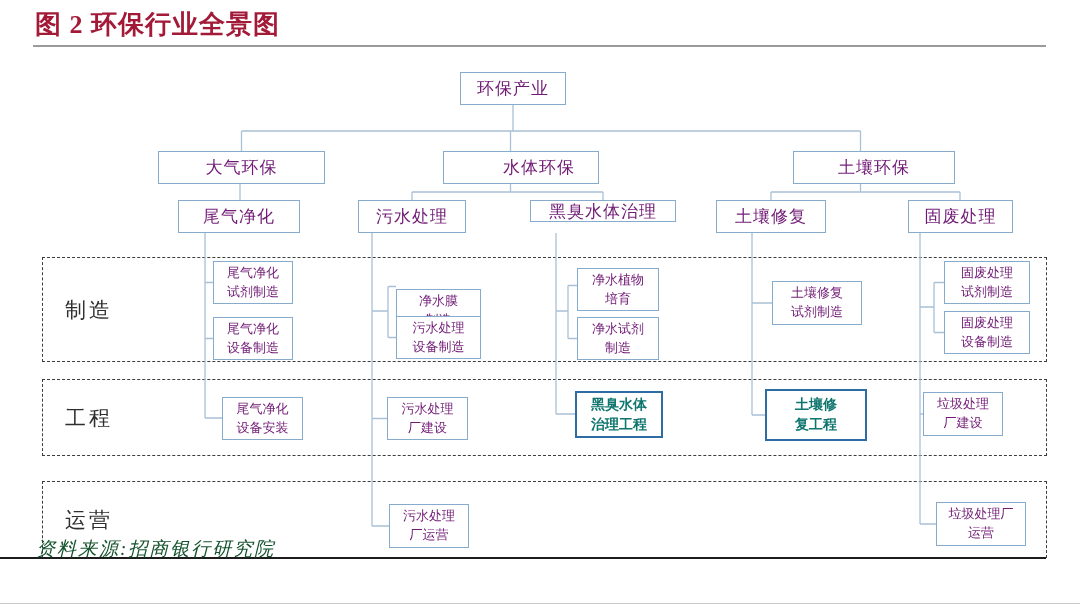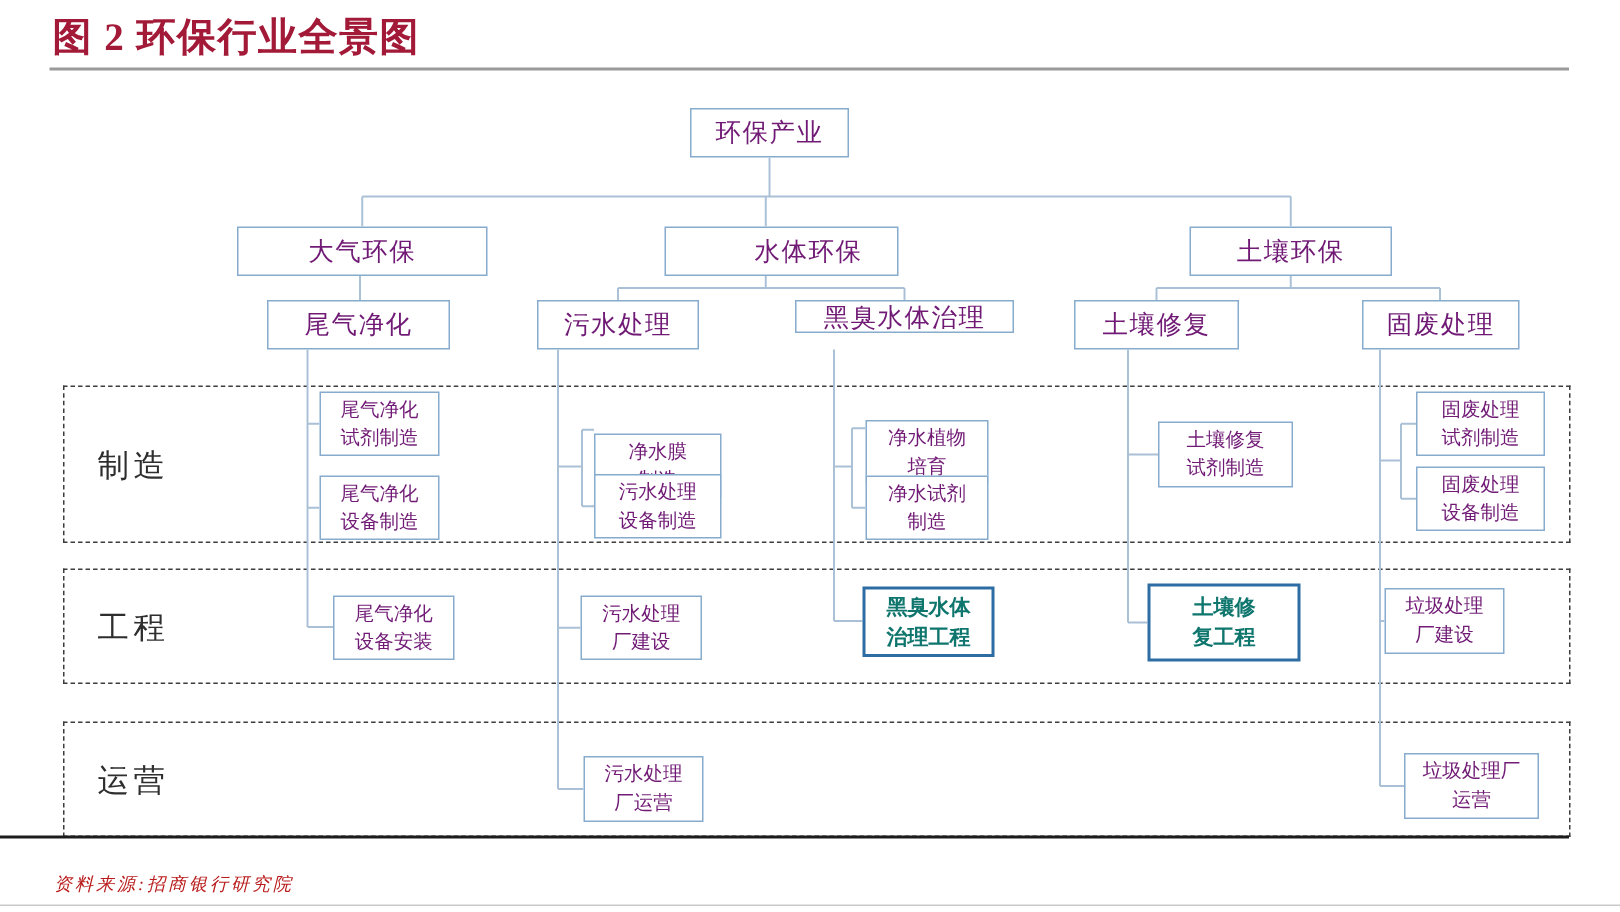--- a/index.html
+++ b/index.html
@@ -22,23 +22,23 @@
   }
   .leaf { font-size:13px; letter-spacing:0; line-height:1.45; white-space:pre-line; }
   .hl { border:2.5px solid #2e6da4; font-weight:bold; font-size:14px; color:#0f766e; line-height:1.4; }
   .band { position:absolute; z-index:0; border:1.5px dashed #3d3d3d; background:#ffffff; }
   .band-label {
     position:absolute; left:22px; top:50%; transform:translateY(-50%);
     font-size:21px; color:#2e2e2e; letter-spacing:3px;
   }
   .bottom-rule { position:absolute; left:0; top:557px; width:1046px; height:2px; background:#1c1c1c; z-index:3; }
   .source {
-    position:absolute; left:36px; top:581px; z-index:3;
+    position:absolute; left:36px; top:536px; z-index:3;
     font-family:"Liberation Serif", serif; font-style:italic;
-    font-size:12px; color:#b91c1c; letter-spacing:2px;
+    font-size:19px; color:#14532d; letter-spacing:2px;
   }
   .page-rule { position:absolute; left:0; top:603px; width:1080px; height:1px; background:#c9c9c9; }
 </style>
 </head>
 <body>
 
 <div class="title">图 2 环保行业全景图</div>
 <div class="title-rule"></div>
 
 <div class="band" style="left:42px;top:257px;width:1005px;height:105px;">
@@ -61,37 +61,37 @@
     M372 233 V526 M372 311 H388 M388 286.5 V337.5 M388 286.5 H396 M388 337.5 H396 M372 418.5 H387 M372 526 H389
     M556 233 V414 M556 311 H568 M568 285.5 V338.5 M568 285.5 H577 M568 338.5 H577 M556 414 H575
     M752 233 V415 M752 303 H772 M752 415 H765
     M920 233 V524 M920 307 H934 M934 282.5 V332.5 M934 282.5 H944 M934 332.5 H944 M920 414 H923 M920 524 H936"></path>
 </svg>
 
 <div class="node" style="left:460px;top:72px;width:106px;height:33px;">环保产业</div>
 
 <div class="node" style="left:158px;top:151px;width:167px;height:33px;">大气环保</div>
 <div class="node" style="left:443px;top:151px;width:156px;height:33px;padding-left:36px;">水体环保</div>
-<div class="node" style="left:793px;top:151px;width:135px;height:33px;">土壤环保</div>
+<div class="node" style="left:793px;top:151px;width:162px;height:33px;">土壤环保</div>
 
 <div class="node" style="left:178px;top:200px;width:122px;height:33px;">尾气净化</div>
 <div class="node" style="left:358px;top:200px;width:108px;height:33px;">污水处理</div>
 <div class="node" style="left:530px;top:200px;width:146px;height:22px;">黑臭水体治理</div>
 <div class="node" style="left:716px;top:200px;width:110px;height:33px;">土壤修复</div>
 <div class="node" style="left:908px;top:200px;width:105px;height:33px;">固废处理</div>
 
 <div class="node leaf" style="left:213px;top:261px;width:80px;height:43px;">尾气净化
 试剂制造</div>
 <div class="node leaf" style="left:213px;top:317px;width:80px;height:43px;">尾气净化
 设备制造</div>
 <div class="node leaf" style="left:396px;top:265px;width:85px;height:43px;margin-top:24px;">净水膜
 制造</div>
 <div class="node leaf" style="left:396px;top:316px;width:85px;height:43px;">污水处理
 设备制造</div>
-<div class="node leaf" style="left:577px;top:280px;width:82px;height:43px;text-align:center;">净水植物
+<div class="node leaf" style="left:577px;top:268px;width:82px;height:43px;text-align:center;">净水植物
 培育</div>
 <div class="node leaf" style="left:577px;top:317px;width:82px;height:43px;">净水试剂
 制造</div>
 <div class="node leaf" style="left:772px;top:281px;width:90px;height:44px;">土壤修复
 试剂制造</div>
 <div class="node leaf" style="left:944px;top:261px;width:86px;height:43px;">固废处理
 试剂制造</div>
 <div class="node leaf" style="left:944px;top:311px;width:86px;height:43px;">固废处理
 设备制造</div>
 

